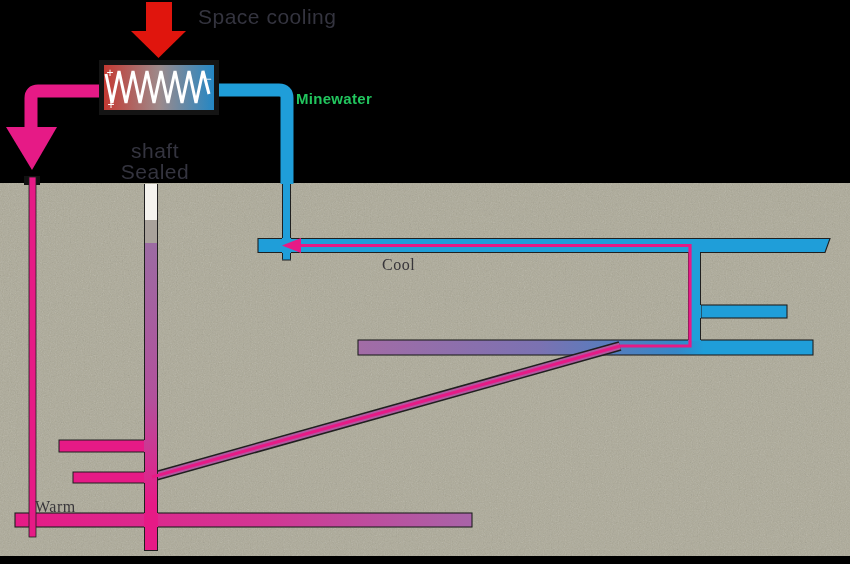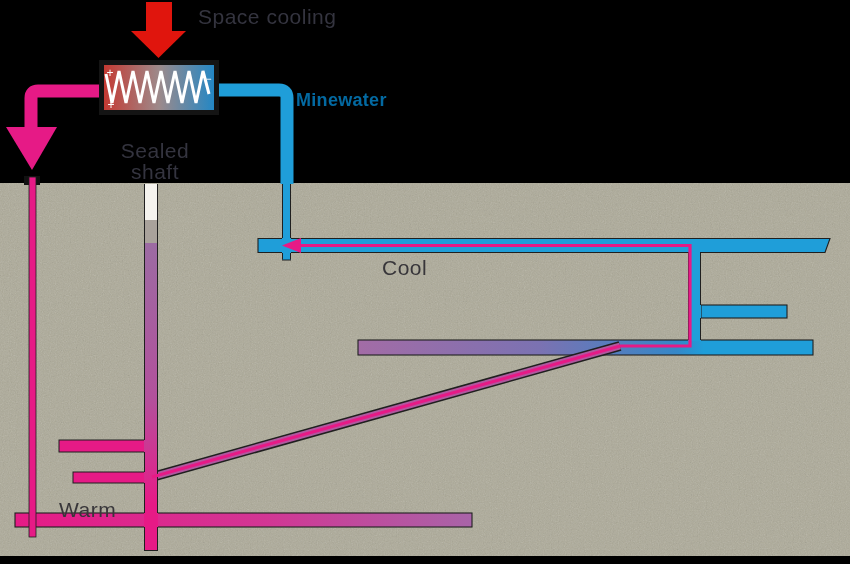--- a/index.html
+++ b/index.html
@@ -3,22 +3,22 @@
 <meta charset="utf-8">
 <style>
   html,body{margin:0;padding:0;background:#000;}
   #stage{
     position:relative;width:850px;height:564px;overflow:hidden;
     background:#000;font-family:"Liberation Sans","DejaVu Sans",sans-serif;
   }
   #stage svg{position:absolute;left:0;top:0;}
   .label{position:absolute;white-space:nowrap;pointer-events:none;}
   .lbl-sky{color:#34343f;font-size:21px;letter-spacing:0.5px;}
-  .lbl-ground{color:#38363a;font-size:21px;letter-spacing:0.5px;}
-  .lbl-small{color:#0369a1;font-size:18px;font-weight:bold;letter-spacing:0.3px;}
+  .lbl-ground{color:#38363a;font-size:16px;letter-spacing:0.5px;font-family:Liberation Serif, serif;}
+  .lbl-small{color:#22c55e;font-size:15px;font-weight:bold;letter-spacing:0.3px;}
   .center{text-align:center;}
   .block{display:block;line-height:21px;}
 </style>
 </head>
 <body>
 
 <div id="stage">
 
   <svg width="850" height="564" viewBox="0 0 850 564">
     <defs>
@@ -105,19 +105,19 @@
       <polyline points="106,74 112,103 119,71 126,103 133,71 140,103 147,71 154,103 161,71 168,103 175,71 182,103 189,71 196,103 203,71 209,94" fill="none" stroke="#ffffff" stroke-width="3" stroke-linejoin="miter"></polyline>
       <text x="110" y="77" font-size="12" fill="#ffffff" text-anchor="middle">+</text>
       <text x="111" y="109" font-size="12" fill="#ffffff" text-anchor="middle">+</text>
       <text x="208" y="83" font-size="12" fill="#e8f2fa" text-anchor="middle">−</text>
     </g>
   </svg>
 
   <div class="label lbl-sky" style="left:198px;top:5px;text-align:center;">Space cooling</div>
   <div class="label lbl-small" style="left:296px;top:90px;">Minewater</div>
   <div class="label lbl-sky center" style="left:105px;top:140px;width:100px;">
+    <span class="block">shaft</span>
     <span class="block">Sealed</span>
-    <span class="block">shaft</span>
   </div>
   <div class="label lbl-ground" style="left:382px;top:256px;">Cool</div>
-  <div class="label lbl-ground" style="left:35px;top:498px;padding-left:24px;">Warm</div>
+  <div class="label lbl-ground" style="left:35px;top:498px;">Warm</div>
 
 </div>
 
 </body></html>

